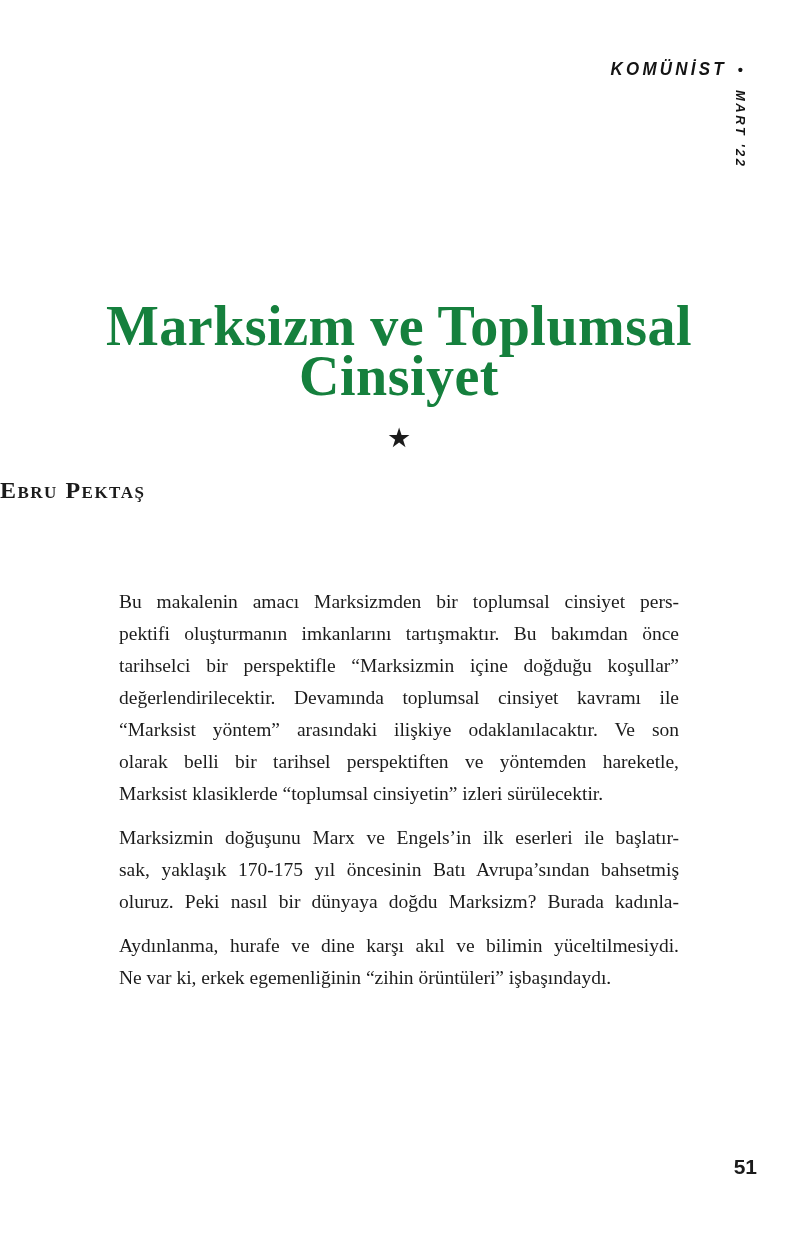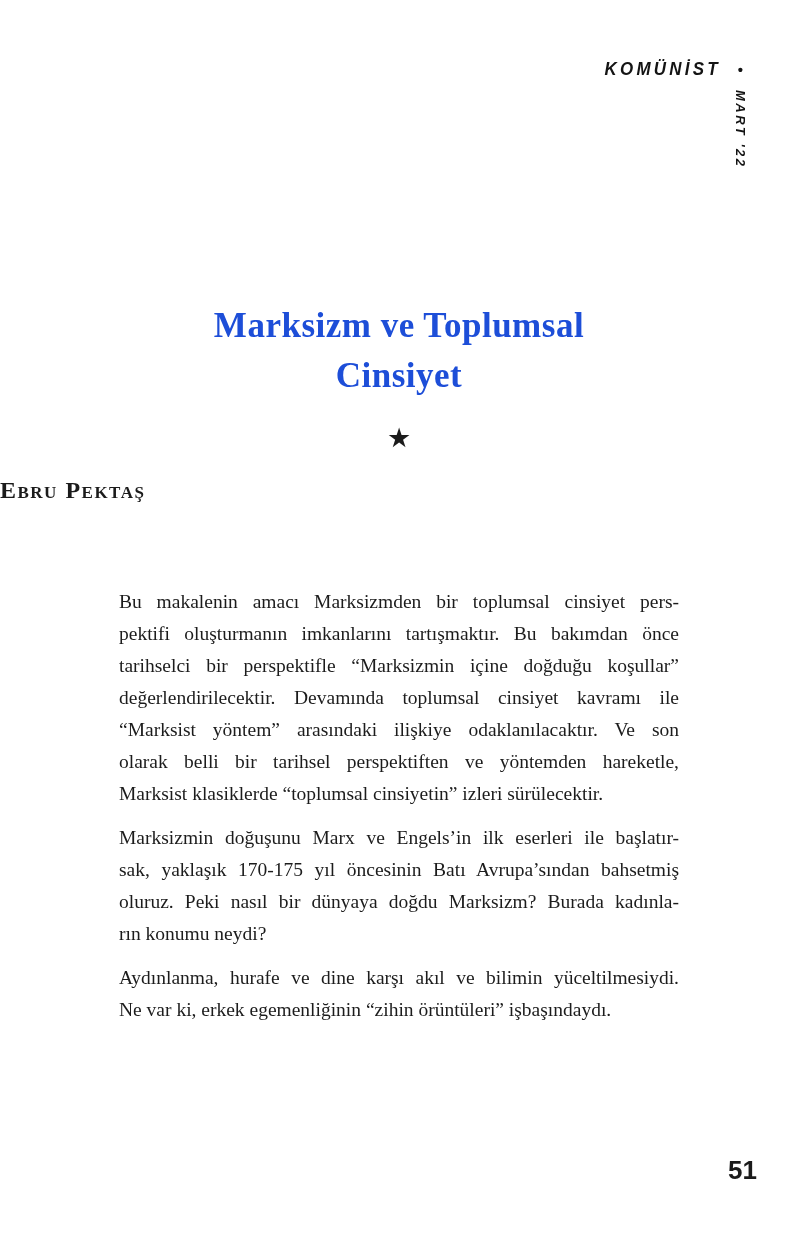--- a/index.html
+++ b/index.html
@@ -14,21 +14,21 @@
     font-family: "Liberation Serif", serif;
   }
 
   
   .masthead {
     position: absolute;
     top: 59px;
     right: 55px;
     display: flex;
     align-items: center;
-    gap: 17px;
+    gap: 11px;
     font-family: "Liberation Sans", sans-serif;
     font-weight: 700;
     font-style: italic;
     color: #141414;
   }
   .masthead .mag-name {
     font-size: 18px;
     letter-spacing: 3.5px;
     transform: scaleX(0.94);
     transform-origin: right center;
@@ -54,23 +54,23 @@
   }
 
   
   .title-block {
     position: absolute;
     top: 301px;
     left: 0;
     width: 100%;
     text-align: center;
     font-weight: 700;
-    font-size: 35px;
+    font-size: 56px;
     line-height: 50px;
-    color: #1d4ed8;
+    color: #15803d;
     letter-spacing: 0.5px;
   }
   .star-divider {
     position: absolute;
     top: 421px;
     left: 0;
     width: 100%;
     text-align: center;
     font-size: 27px;
     line-height: 34px;
@@ -116,21 +116,21 @@
     color: #272727;
     letter-spacing: 0.2px;
   }
 
   .page-number {
     position: absolute;
     top: 1155px;
     right: 41px;
     font-family: "Liberation Sans", sans-serif;
     font-weight: 700;
-    font-size: 26px;
+    font-size: 21px;
     color: #1b1b1b;
   }
 </style>
 </head>
 <body>
 
 <div class="page">
 
   <div class="masthead">
     <span class="mag-name">KOMÜNİST</span>
@@ -160,21 +160,20 @@
       <div class="bline last">Marksist klasiklerde “toplumsal cinsiyetin” izleri sürülecektir.</div>
     </div>
 
     <div class="section-heading">
     </div>
 
     <div class="para">
       <div class="bline">Marksizmin doğuşunu Marx ve Engels’in ilk eserleri ile başlatır-</div>
       <div class="bline">sak, yaklaşık 170-175 yıl öncesinin Batı Avrupa’sından bahsetmiş</div>
       <div class="bline">oluruz. Peki nasıl bir dünyaya doğdu Marksizm? Burada kadınla-</div>
-      <div class="bline last">rın konumu neydi?</div>
     </div>
 
 
     <div class="para">
       <div class="bline">Aydınlanma, hurafe ve dine karşı akıl ve bilimin yüceltilmesiydi.</div>
       <div class="bline last">Ne var ki, erkek egemenliğinin “zihin örüntüleri” işbaşındaydı.</div>
     </div>
 
   </div>
 

